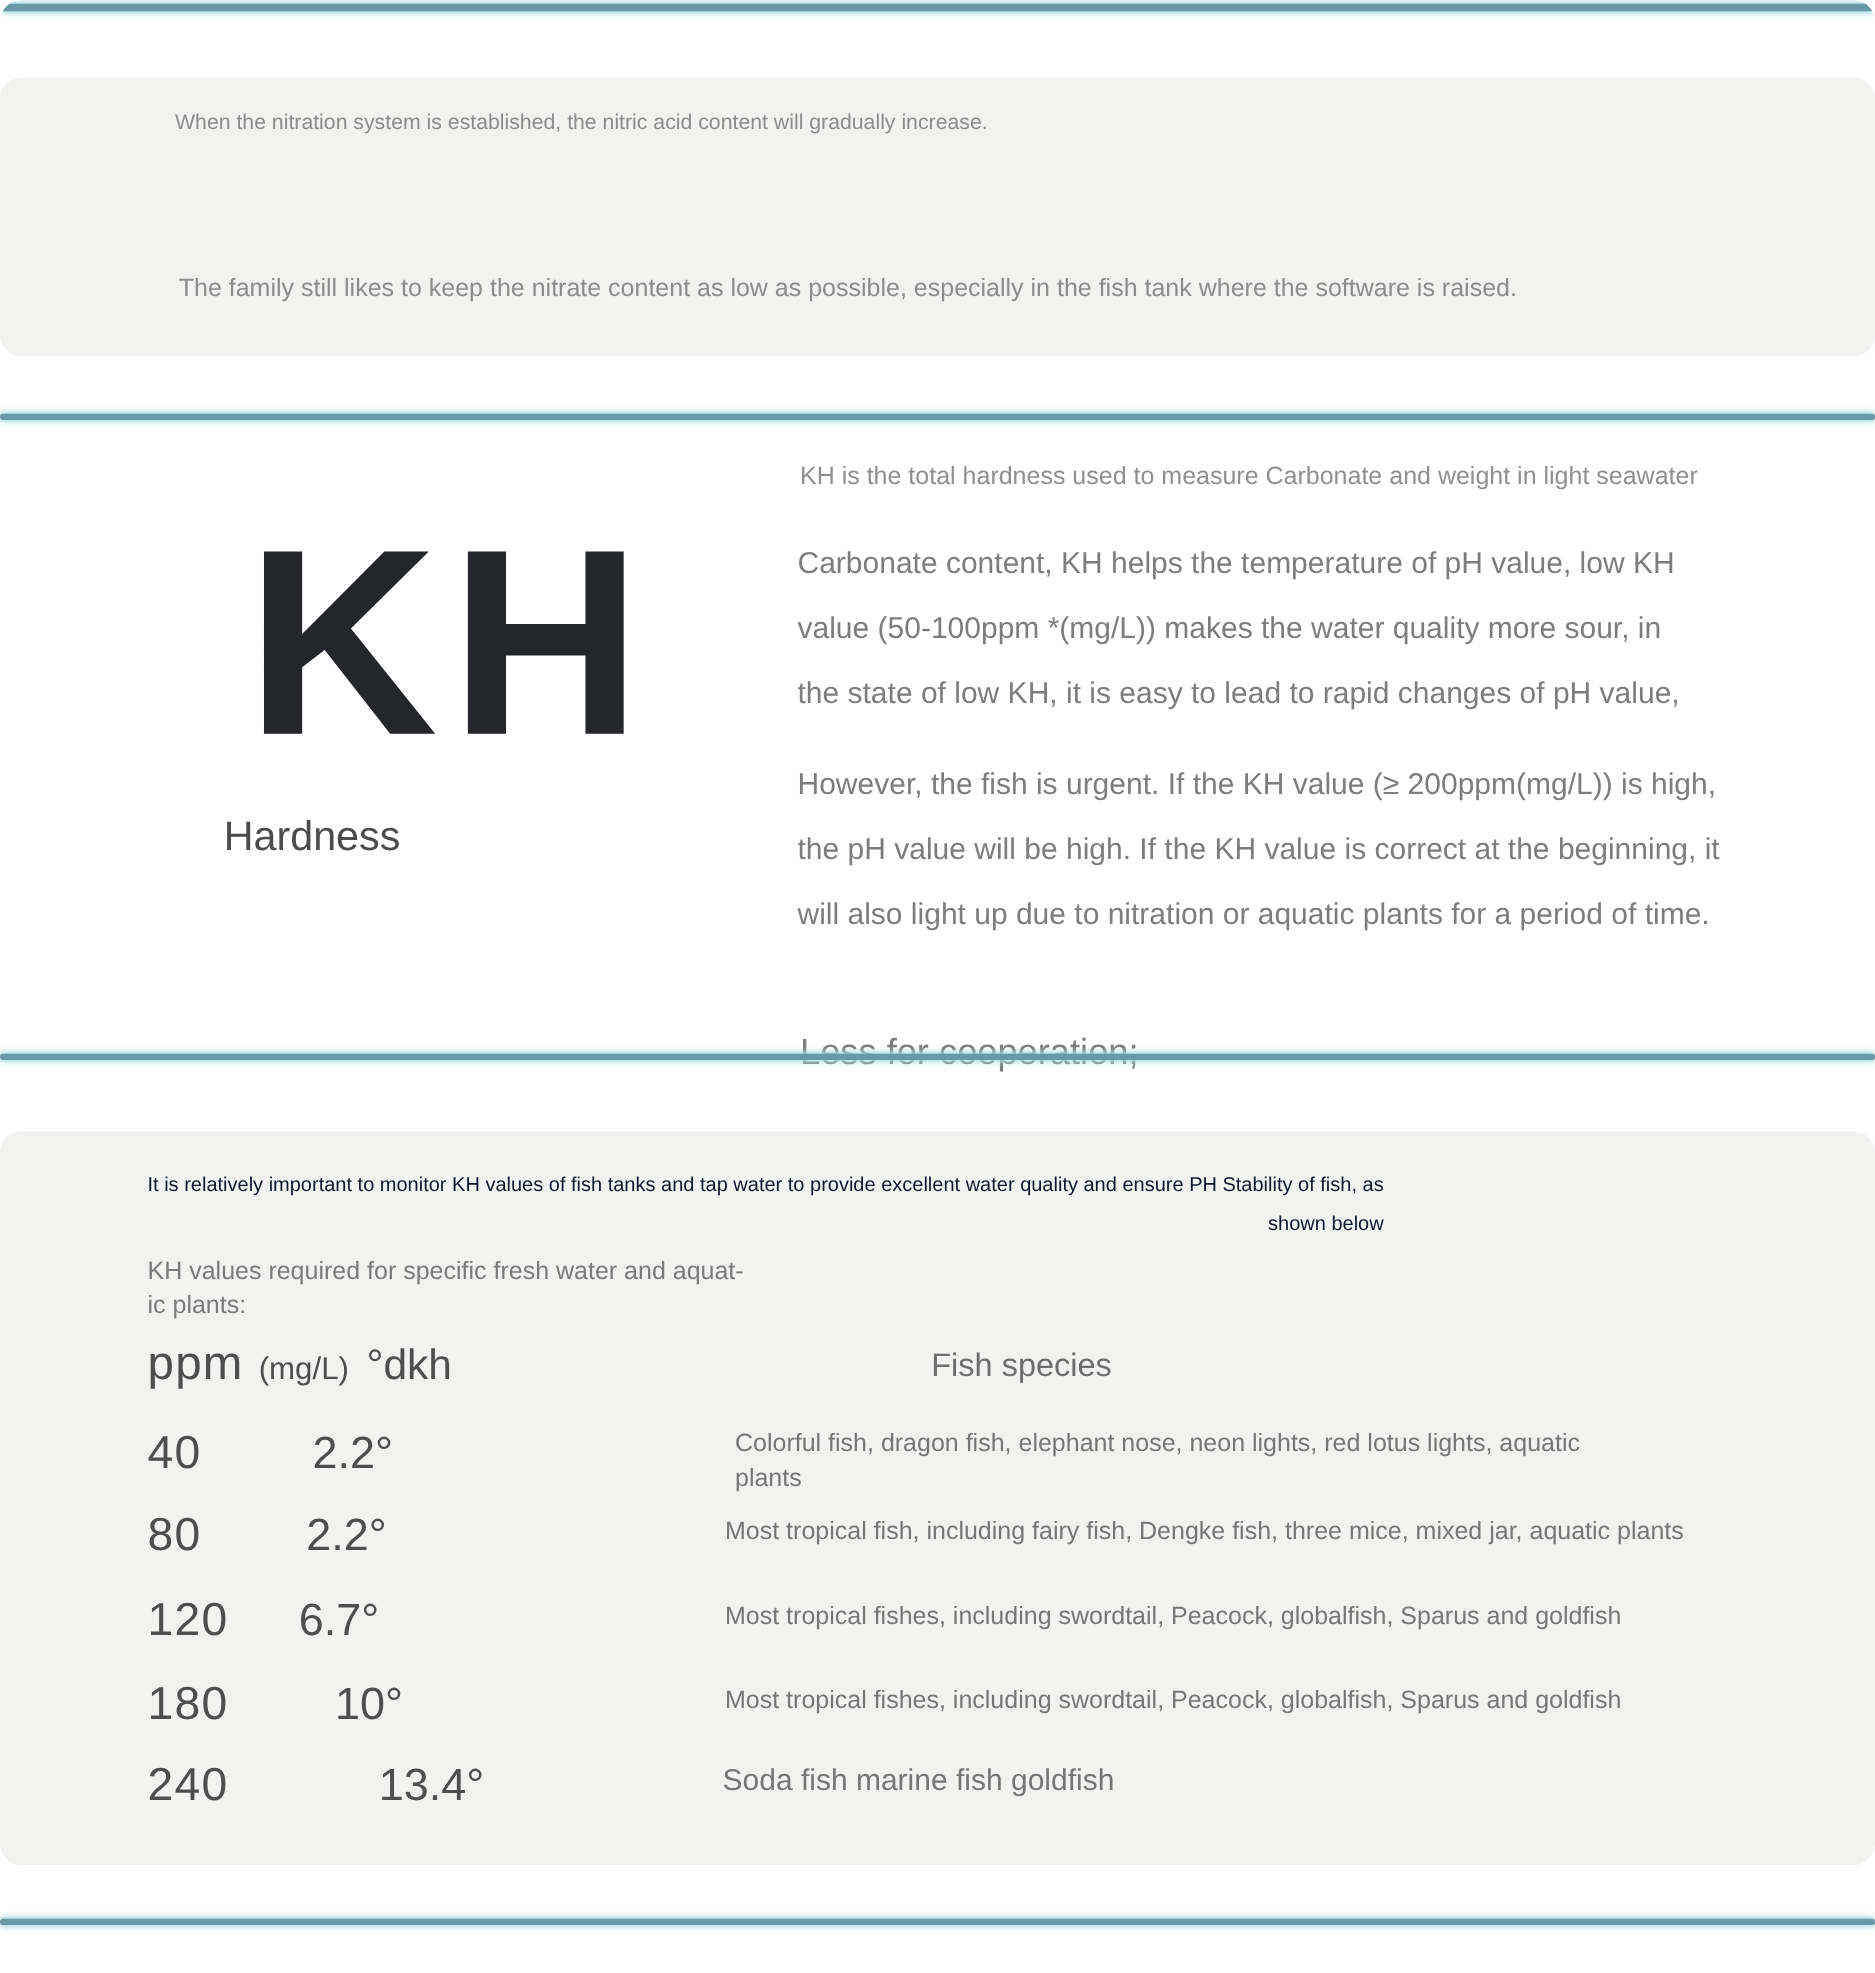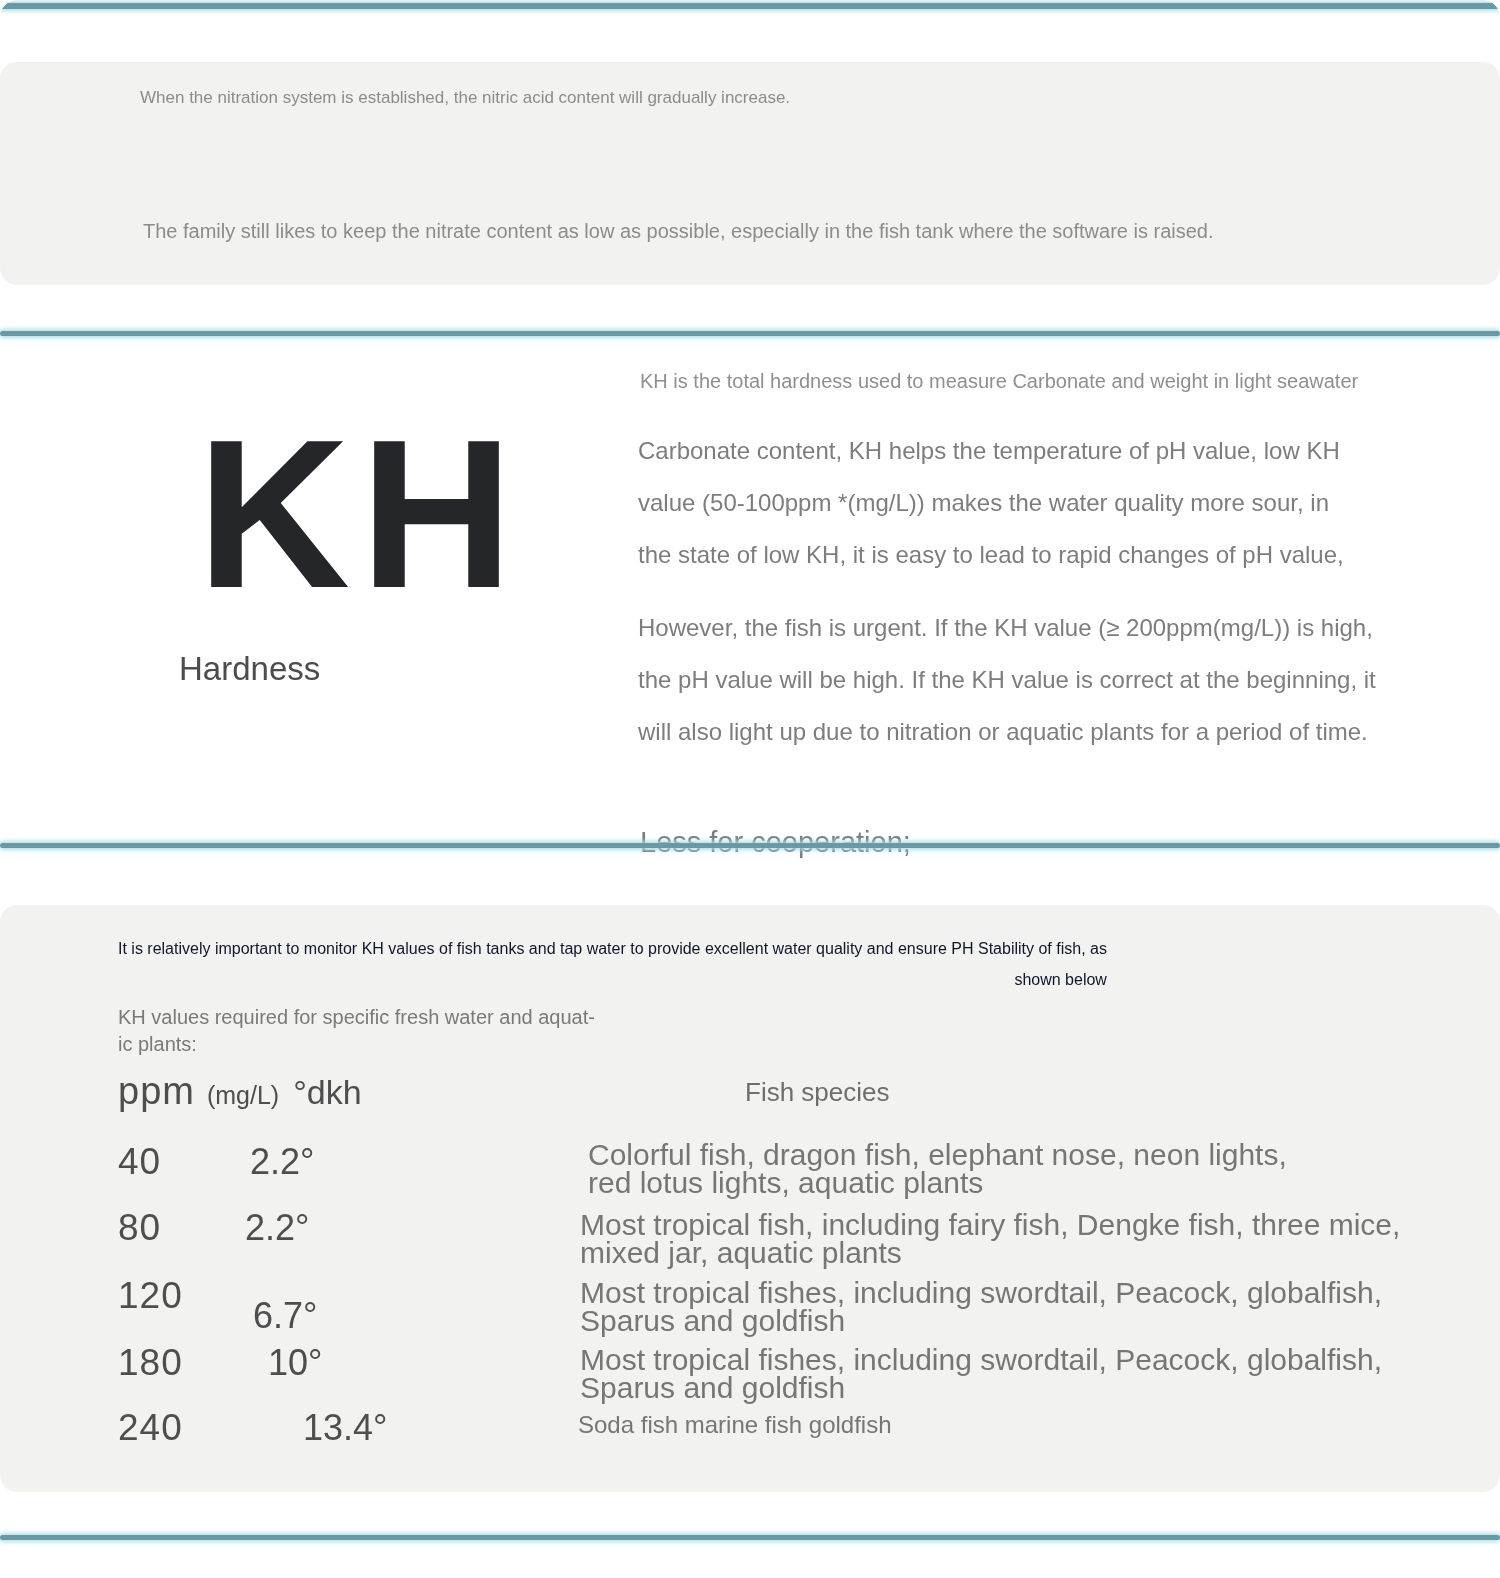--- a/index.html
+++ b/index.html
@@ -129,29 +129,29 @@
     font-size: 37px; color: #4e4e4e; letter-spacing: 1px;
   }
   .tbl-row .cell-dkh {
     position: absolute; left: 250px; top: 0;
     width: 170px;
     font-size: 36px; color: #4e4e4e;
   }
   .tbl-row .cell-species {
     position: absolute; left: 580px; top: 4px;
     width: 880px;
-    font-size: 30px; line-height: 28px;
+    font-size: 20px; line-height: 28px;
     color: #767676;
   }
   .row-0 { top: 1141px; }
   .row-0 .cell-species { max-width: 720px; top: 0px; left: 588px; }
   .row-1 { top: 1207px; }
   .row-1 .cell-dkh { left: 245px; }
   .row-2 { top: 1275px; }
-  .row-2 .cell-dkh { left: 253px; margin-top: 20px; }
+  .row-2 .cell-dkh { left: 239px; }
   .row-3 { top: 1342px; }
   .row-3 .cell-dkh { left: 268px; }
   .row-4 { top: 1407px; }
   .row-4 .cell-dkh { left: 303px; }
   .row-4 .cell-species { font-size: 24px; left: 578px; }
 </style>
 </head>
 <body>
 
 <div class="page">

